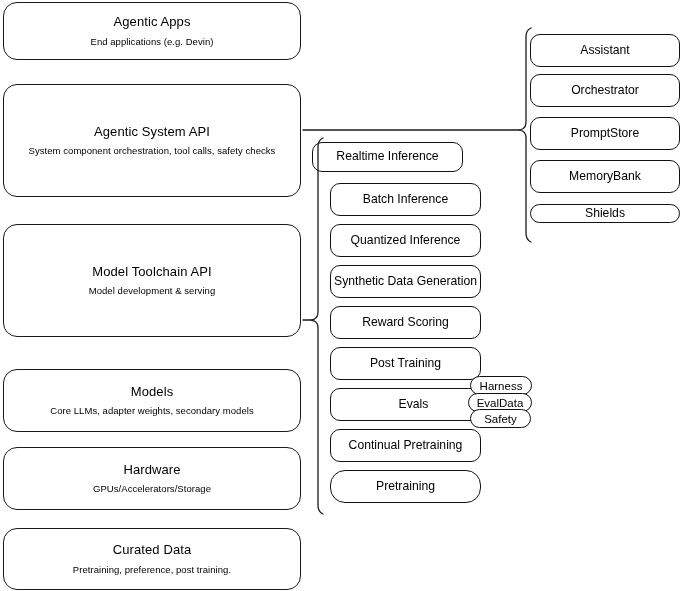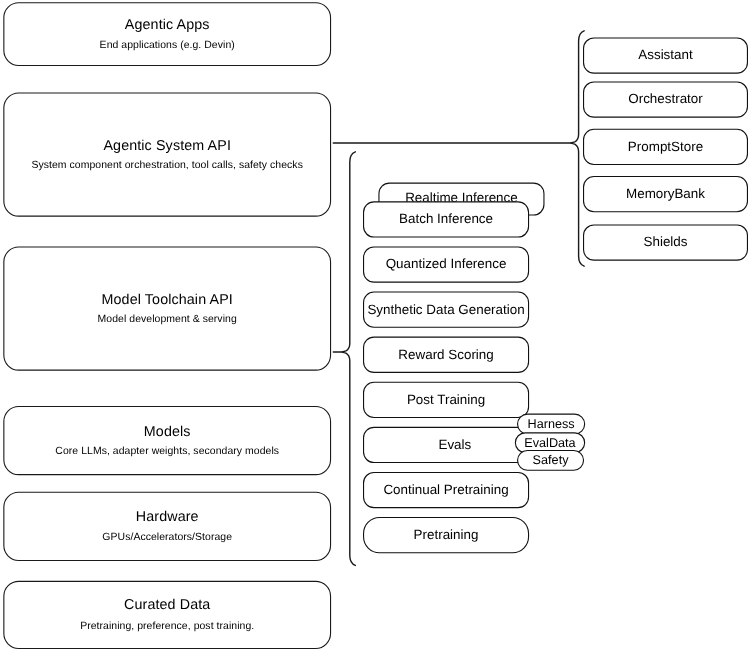--- a/index.html
+++ b/index.html
@@ -123,21 +123,21 @@
   <div class="box layer-box" style="left:3px; top:447px; width:298px; height:63px;">
     <div class="layer-title">Hardware</div>
     <div class="layer-sub">GPUs/Accelerators/Storage</div>
   </div>
 
   <div class="box layer-box" style="left:3px; top:528px; width:298px; height:62px;">
     <div class="layer-title">Curated Data</div>
     <div class="layer-sub">Pretraining, preference, post training.</div>
   </div>
 
-  <div class="box item-box" style="left:344px; top:142px; width:151px; height:30px;margin-top:24px;">
+  <div class="box item-box" style="left:312px; top:142px; width:151px; height:30px;">
     <div class="item-label">Realtime Inference</div>
   </div>
   <div class="box item-box" style="left:330px; top:183px; width:151px; height:33px;">
     <div class="item-label">Batch Inference</div>
   </div>
   <div class="box item-box" style="left:330px; top:224px; width:151px; height:33px;">
     <div class="item-label">Quantized Inference</div>
   </div>
   <div class="box item-box" style="left:330px; top:265px; width:151px; height:33px;">
     <div class="item-label">Synthetic Data Generation</div>
@@ -173,21 +173,21 @@
   </div>
   <div class="box item-box" style="left:530px; top:74px; width:150px; height:33px;">
     <div class="item-label">Orchestrator</div>
   </div>
   <div class="box item-box" style="left:530px; top:117px; width:150px; height:33px;">
     <div class="item-label">PromptStore</div>
   </div>
   <div class="box item-box" style="left:530px; top:160px; width:150px; height:33px;">
     <div class="item-label">MemoryBank</div>
   </div>
-  <div class="box item-box" style="left:530px; top:204px; width:150px; height:33px;">
+  <div class="box item-box" style="left:530px; top:204px; width:150px; height:19px;">
     <div class="item-label">Shields</div>
   </div>
 
   <svg id="connectors" viewBox="0 0 682 591" width="682" height="591">
 
     <line x1="303" y1="130" x2="519" y2="130"></line>
 
     <path d="M 519 130
              L 522.5 129
              Q 526 127 526 122

